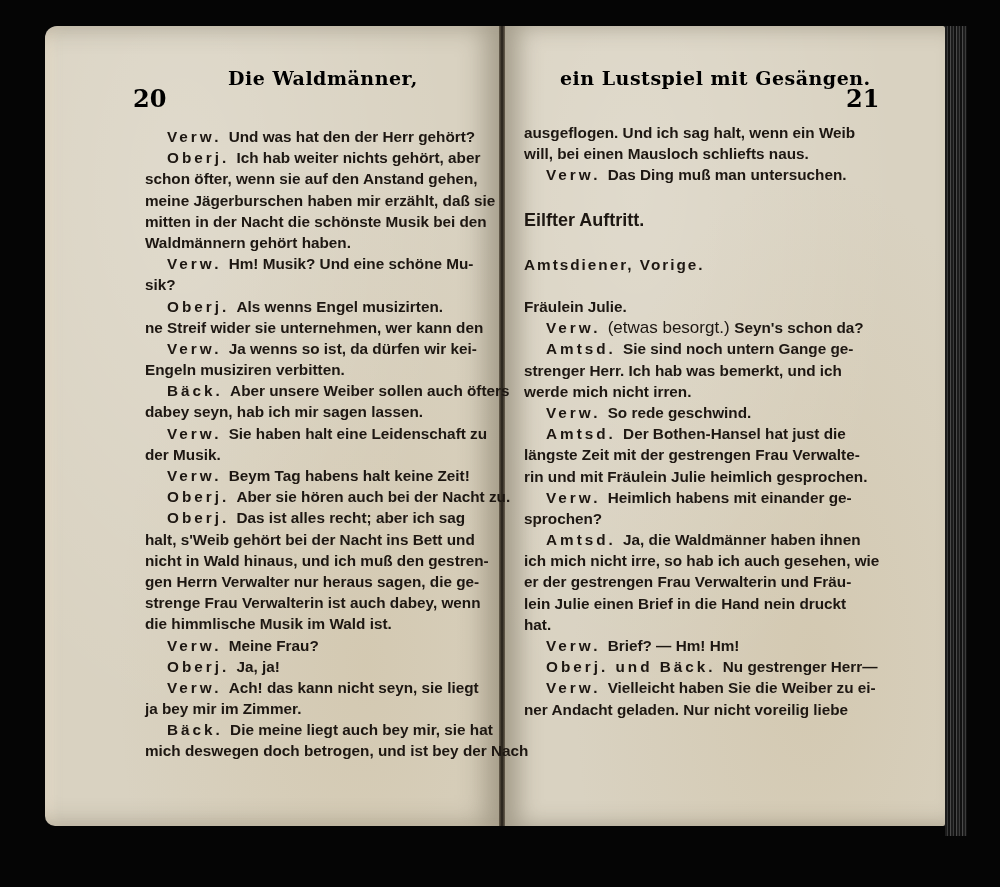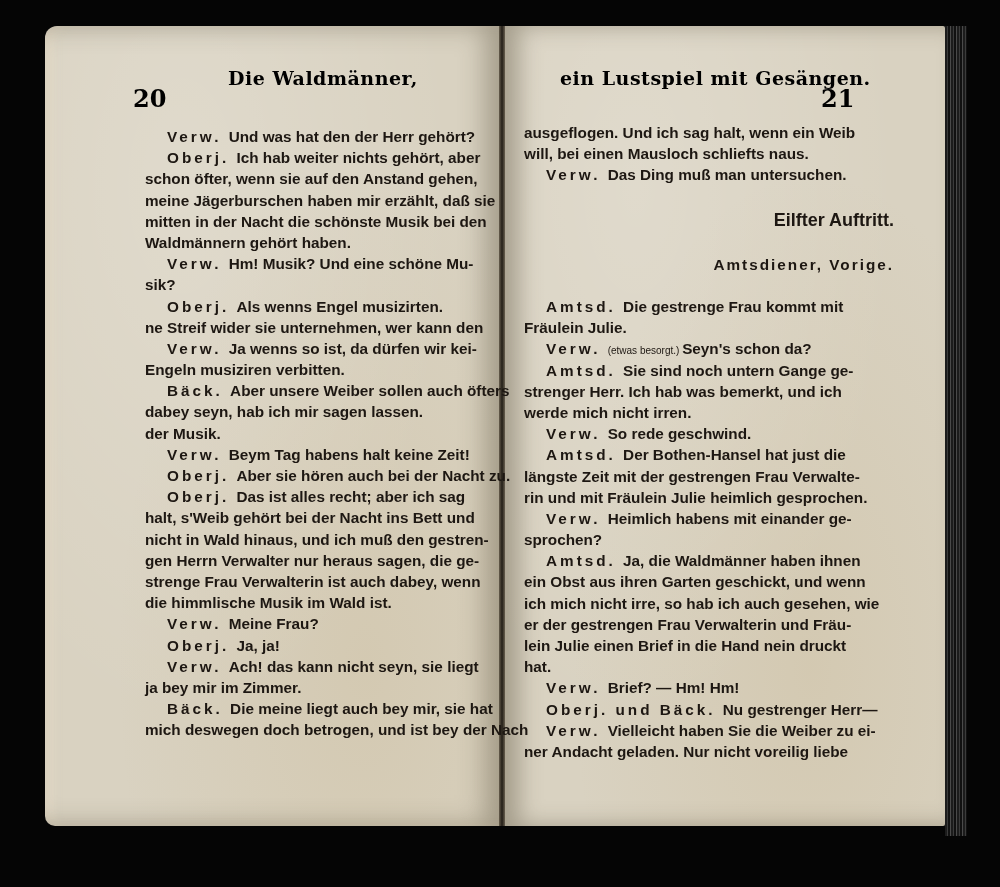--- a/index.html
+++ b/index.html
@@ -36,54 +36,55 @@
     font-size:19px; letter-spacing:0.5px;
   }
   .pagenum { position:absolute; top:84px; font-weight:bold; font-size:24px; font-family:"DejaVu Serif", serif; }
   .text {
     position:absolute; font-family:Liberation Sans, sans-serif; font-size:15.3px; line-height:21.2px;
     font-weight:bold; color:#1d1712; white-space:nowrap;margin-left:14px;
   }
   .line { display:block; height:21.2px; }
   .indent { padding-left:22px; }
   .speaker { letter-spacing:3px; }
-  .center { text-align:right; }
+  .center { text-align:left; }
   .heading-scene { font-size:18px; }
   .heading-cast { letter-spacing:2px; }
-  .stage { font-size:10px; font-weight:normal; }
+  .stage { font-size:17px; font-weight:normal; }
 </style>
 </head>
 <body>
 
 <div class="page left"></div>
 <div class="page right"></div>
 <div class="gutter"></div>
 <div class="page-edges"></div>
 
 <div class="pagenum" style="left:133px;">20</div>
 <div class="header" style="left:228px;">Die Waldmänner,</div>
 
 <div class="header" style="left:560px;">ein Lustspiel mit Gesängen.</div>
-<div class="pagenum" style="left:821px;">21</div>
+<div class="pagenum" style="left:846px;">21</div>
 
 <div class="text" id="left-text" style="left:131px; top:126px; width:368px;">
     <span class="line indent"><span class="speaker">Verw. </span><span>Und was hat den der Herr gehört?</span></span>
     <span class="line indent"><span class="speaker">Oberj. </span><span>Ich hab weiter nichts gehört, aber</span></span>
     <span class="line"><span>schon öfter, wenn sie auf den Anstand gehen,</span></span>
     <span class="line"><span>meine Jägerburschen haben mir erzählt, daß sie</span></span>
     <span class="line"><span>mitten in der Nacht die schönste Musik bei den</span></span>
     <span class="line"><span>Waldmännern gehört haben.</span></span>
     <span class="line indent"><span class="speaker">Verw. </span><span>Hm! Musik? Und eine schöne Mu-</span></span>
     <span class="line"><span>sik?</span></span>
     <span class="line indent"><span class="speaker">Oberj. </span><span>Als wenns Engel musizirten.</span></span>
     <span class="line"><span>ne Streif wider sie unternehmen, wer kann den</span></span>
     <span class="line indent"><span class="speaker">Verw. </span><span>Ja wenns so ist, da dürfen wir kei-</span></span>
     <span class="line"><span>Engeln musiziren verbitten.</span></span>
     <span class="line indent"><span class="speaker">Bäck. </span><span>Aber unsere Weiber sollen auch öfters</span></span>
     <span class="line"><span>dabey seyn, hab ich mir sagen lassen.</span></span>
+    <span class="line indent"><span class="speaker">Verw. </span><span>Sie haben halt eine Leidenschaft zu</span></span>
     <span class="line"><span>der Musik.</span></span>
     <span class="line indent"><span class="speaker">Verw. </span><span>Beym Tag habens halt keine Zeit!</span></span>
     <span class="line indent"><span class="speaker">Oberj. </span><span>Aber sie hören auch bei der Nacht zu.</span></span>
     <span class="line indent"><span class="speaker">Oberj. </span><span>Das ist alles recht; aber ich sag</span></span>
     <span class="line"><span>halt, s'Weib gehört bei der Nacht ins Bett und</span></span>
     <span class="line"><span>nicht in Wald hinaus, und ich muß den gestren-</span></span>
     <span class="line"><span>gen Herrn Verwalter nur heraus sagen, die ge-</span></span>
     <span class="line"><span>strenge Frau Verwalterin ist auch dabey, wenn</span></span>
     <span class="line"><span>die himmlische Musik im Wald ist.</span></span>
     <span class="line indent"><span class="speaker">Verw. </span><span>Meine Frau?</span></span>
@@ -94,34 +95,32 @@
     <span class="line"><span>mich deswegen doch betrogen, und ist bey der Nach</span></span>
   </div>
 <div class="text" id="right-text-a" style="left:510px; top:122px; width:370px;">
     <span class="line"><span>ausgeflogen. Und ich sag halt, wenn ein Weib</span></span>
     <span class="line"><span>will, bei einen Mausloch schliefts naus.</span></span>
     <span class="line indent"><span class="speaker">Verw. </span><span>Das Ding muß man untersuchen.</span></span>
   </div>
 <div class="text heading-scene center" style="left:510px; top:210px; width:370px;">Eilfter Auftritt.</div>
 <div class="text heading-cast center" style="left:510px; top:254px; width:370px;">Amtsdiener, Vorige.</div>
 <div class="text" id="right-text-b" style="left:510px; top:296px; width:370px;">
-    <span class="line indent"><span class="speaker">Amtsd. </span><span>Die gestrenge Frau kommt mit</span></span>
     <span class="line"><span>Fräulein Julie.</span></span>
     <span class="line indent"><span class="speaker">Verw. </span><span class="stage">(etwas besorgt.) </span><span>Seyn's schon da?</span></span>
     <span class="line indent"><span class="speaker">Amtsd. </span><span>Sie sind noch untern Gange ge-</span></span>
     <span class="line"><span>strenger Herr. Ich hab was bemerkt, und ich</span></span>
     <span class="line"><span>werde mich nicht irren.</span></span>
     <span class="line indent"><span class="speaker">Verw. </span><span>So rede geschwind.</span></span>
     <span class="line indent"><span class="speaker">Amtsd. </span><span>Der Bothen-Hansel hat just die</span></span>
     <span class="line"><span>längste Zeit mit der gestrengen Frau Verwalte-</span></span>
     <span class="line"><span>rin und mit Fräulein Julie heimlich gesprochen.</span></span>
     <span class="line indent"><span class="speaker">Verw. </span><span>Heimlich habens mit einander ge-</span></span>
     <span class="line"><span>sprochen?</span></span>
     <span class="line indent"><span class="speaker">Amtsd. </span><span>Ja, die Waldmänner haben ihnen</span></span>
-    <span class="line"><span>ein Obst aus ihren Garten geschickt, und wenn</span></span>
     <span class="line"><span>ich mich nicht irre, so hab ich auch gesehen, wie</span></span>
     <span class="line"><span>er der gestrengen Frau Verwalterin und Fräu-</span></span>
     <span class="line"><span>lein Julie einen Brief in die Hand nein druckt</span></span>
     <span class="line"><span>hat.</span></span>
     <span class="line indent"><span class="speaker">Verw. </span><span>Brief? — Hm! Hm!</span></span>
     <span class="line indent"><span class="speaker">Oberj. und Bäck. </span><span>Nu gestrenger Herr—</span></span>
     <span class="line indent"><span class="speaker">Verw. </span><span>Vielleicht haben Sie die Weiber zu ei-</span></span>
     <span class="line"><span>ner Andacht geladen. Nur nicht voreilig liebe</span></span>
   </div>
 

